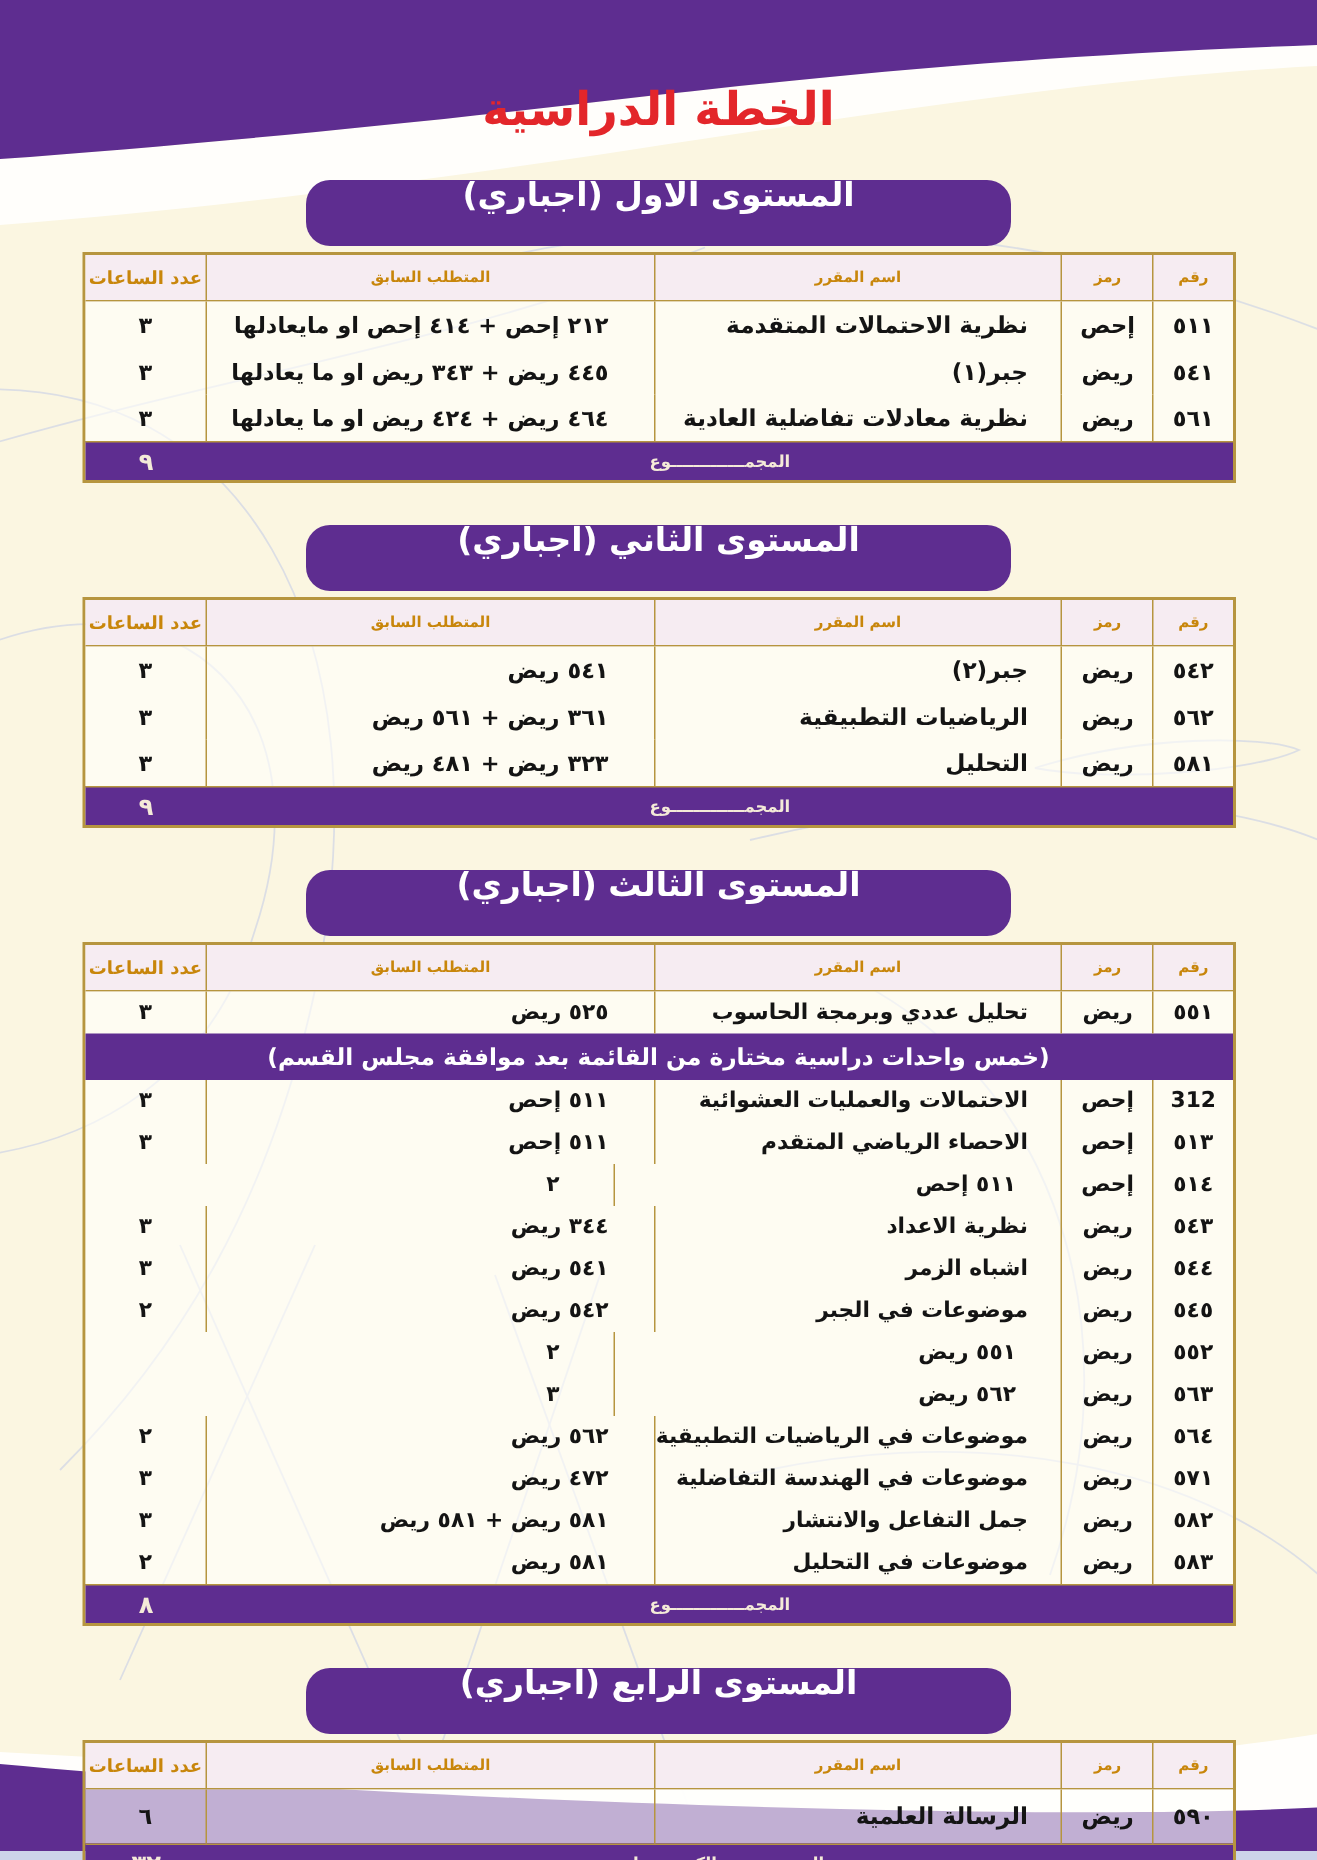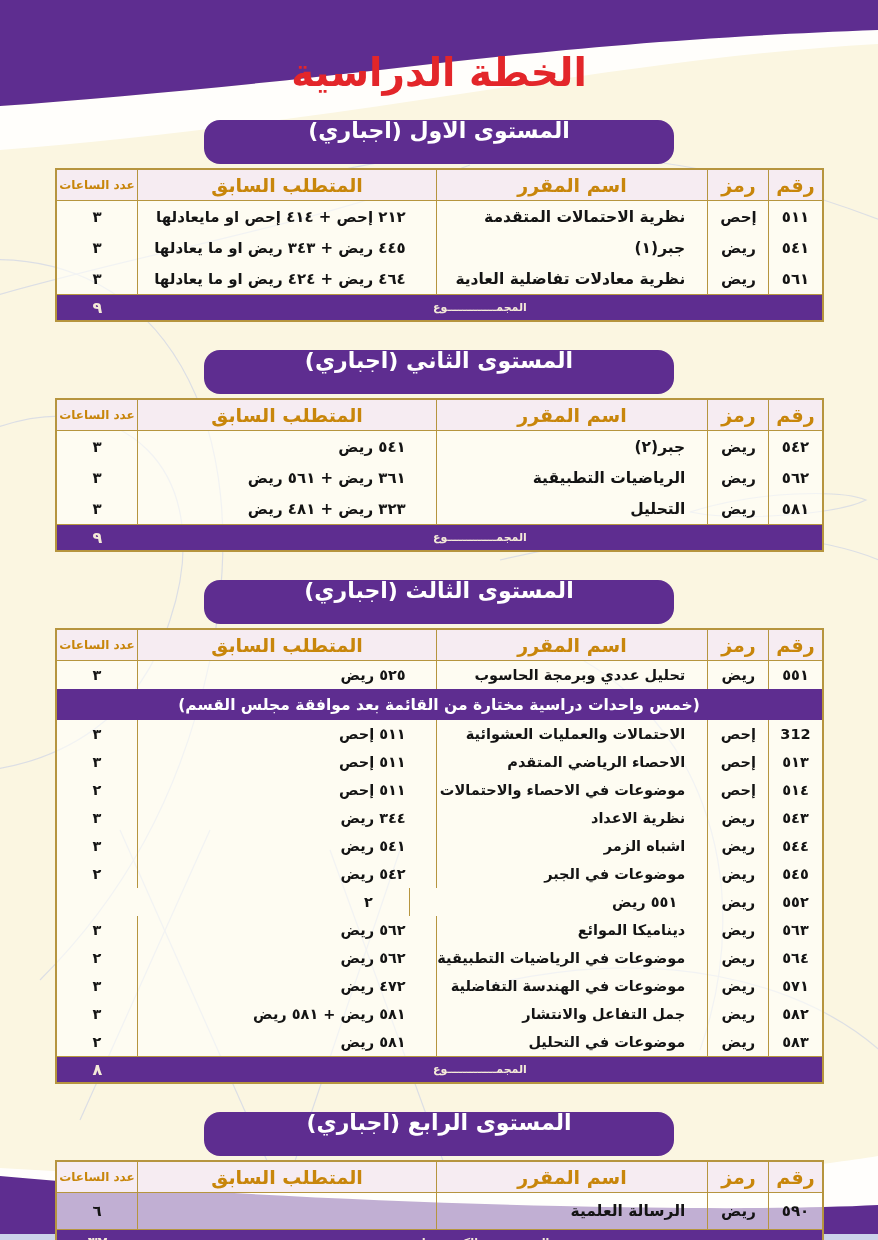--- a/index.html
+++ b/index.html
@@ -7,38 +7,38 @@
     --header-bg:#f6ecf2; --title-red:#e3262a; --footer-text:#f4ead8; --decor:#c3cce8;
   }
   *{margin:0;padding:0;box-sizing:border-box;}
   body{background:#888;font-family:"DejaVu Sans",sans-serif;}
   .page{position:relative;width:878px;height:1240px;margin:0 auto;background:var(--cream);
         overflow:hidden;direction:rtl;}
   .bg{position:absolute;inset:0;z-index:0;}
   .content{position:absolute;inset:0;z-index:1;}
 
   .page-title{margin-top:54px;text-align:center;color:var(--title-red);
-      font-size:39px;font-weight:bold;height:38px;line-height:38px;}
+      font-size:31px;font-weight:bold;height:38px;line-height:38px;}
 
   .banner{width:470px;height:44px;margin:28px auto 4px;background:var(--purple);
       border-radius:16px;display:flex;align-items:flex-start;justify-content:center;}
   .banner-text{color:#fff;font-size:22px;font-weight:bold;line-height:1;padding-bottom:2px;}
 
   .tbl{width:769px;margin:0 auto;border:2px solid var(--gold);}
   .row{display:flex;direction:rtl;align-items:stretch;}
   .cell{display:flex;align-items:center;overflow:hidden;white-space:nowrap;}
   .row .cell + .cell{border-right:1.5px solid var(--gold);}
   .cell.num{width:6.8%;justify-content:center;}
   .cell.code{width:8%;justify-content:center;}
   .cell.course{width:35.5%;justify-content:flex-start;padding-right:22px;}
   .cell.prereq{width:39%;justify-content:flex-start;padding-right:30px;}
   .cell.hours{width:10.7%;justify-content:center;}
 
   .row.header{height:31px;background:var(--header-bg);border-bottom:1.5px solid var(--gold);}
-  .row.header .cell{color:var(--header-text);font-weight:bold;font-size:19px;}
+  .row.header .cell{color:var(--header-text);font-weight:bold;font-size:10px;}
   .row.header .cell.course,.row.header .cell.prereq{justify-content:center;padding-right:0;}
   .row.header .cell.hours{font-size:12px;}
 
   .rows{background:rgba(255,255,252,.62);}
   .row.body{height:31px;}
   .row.body .cell{color:#141414;font-weight:bold;font-size:15px;}
   .row.body .cell.course{font-size:15.5px;}
   .level-3 .row.body{height:28px;}
   .level-3 .row.body .cell{font-size:14.5px;}
   .level-4 .row.body{height:36px;}
@@ -213,21 +213,20 @@
     <div class="cell num c-num">٥١٣</div>
     <div class="cell code c-code">إحص</div>
     <div class="cell course c-course">الاحصاء الرياضي المتقدم</div>
     <div class="cell prereq c-prereq">٥١١ إحص</div>
     <div class="cell hours c-hours">٣</div>
   </div>
 
   <div class="row body">
     <div class="cell num c-num">٥١٤</div>
     <div class="cell code c-code">إحص</div>
-    <div class="cell course c-course">موضوعات في الاحصاء والاحتمالات</div>
     <div class="cell prereq c-prereq">٥١١ إحص</div>
     <div class="cell hours c-hours">٢</div>
   </div>
 
   <div class="row body">
     <div class="cell num c-num">٥٤٣</div>
     <div class="cell code c-code">ريض</div>
     <div class="cell course c-course">نظرية الاعداد</div>
     <div class="cell prereq c-prereq">٣٤٤ ريض</div>
     <div class="cell hours c-hours">٣</div>
@@ -252,21 +251,20 @@
   <div class="row body">
     <div class="cell num c-num">٥٥٢</div>
     <div class="cell code c-code">ريض</div>
     <div class="cell prereq c-prereq">٥٥١ ريض</div>
     <div class="cell hours c-hours">٢</div>
   </div>
 
   <div class="row body">
     <div class="cell num c-num">٥٦٣</div>
     <div class="cell code c-code">ريض</div>
-    <div class="cell course c-course">ديناميكا الموائع</div>
     <div class="cell prereq c-prereq">٥٦٢ ريض</div>
     <div class="cell hours c-hours">٣</div>
   </div>
 
   <div class="row body">
     <div class="cell num c-num">٥٦٤</div>
     <div class="cell code c-code">ريض</div>
     <div class="cell course c-course">موضوعات في الرياضيات التطبيقية</div>
     <div class="cell prereq c-prereq">٥٦٢ ريض</div>
     <div class="cell hours c-hours">٢</div>

